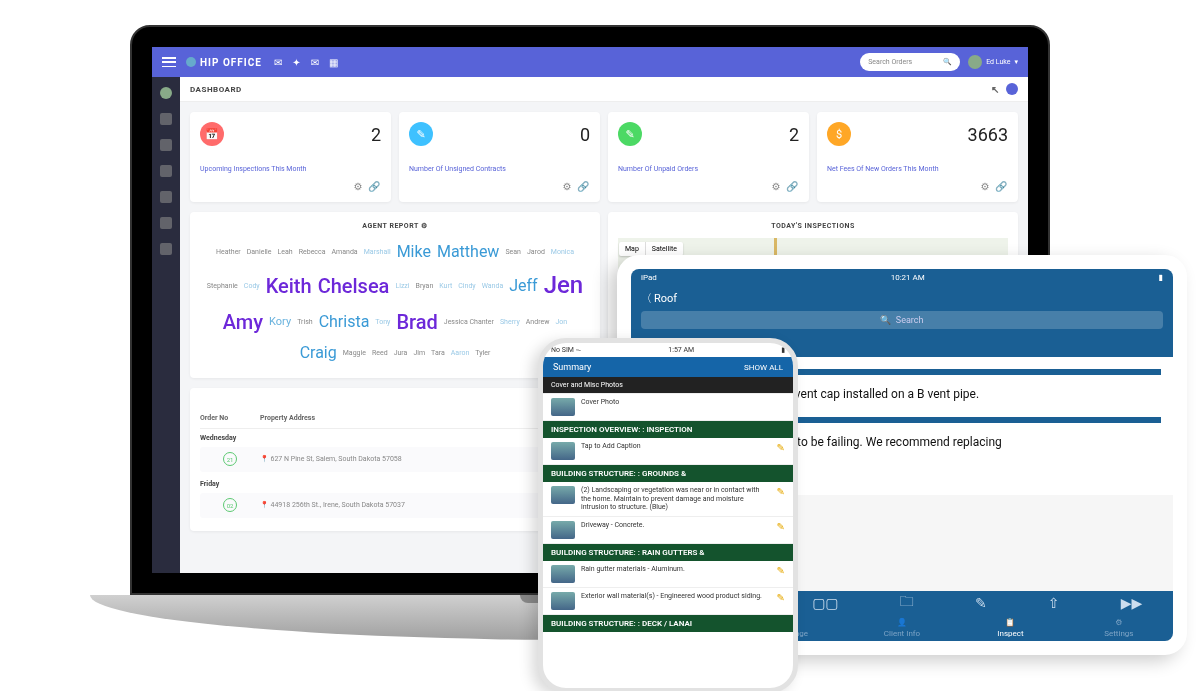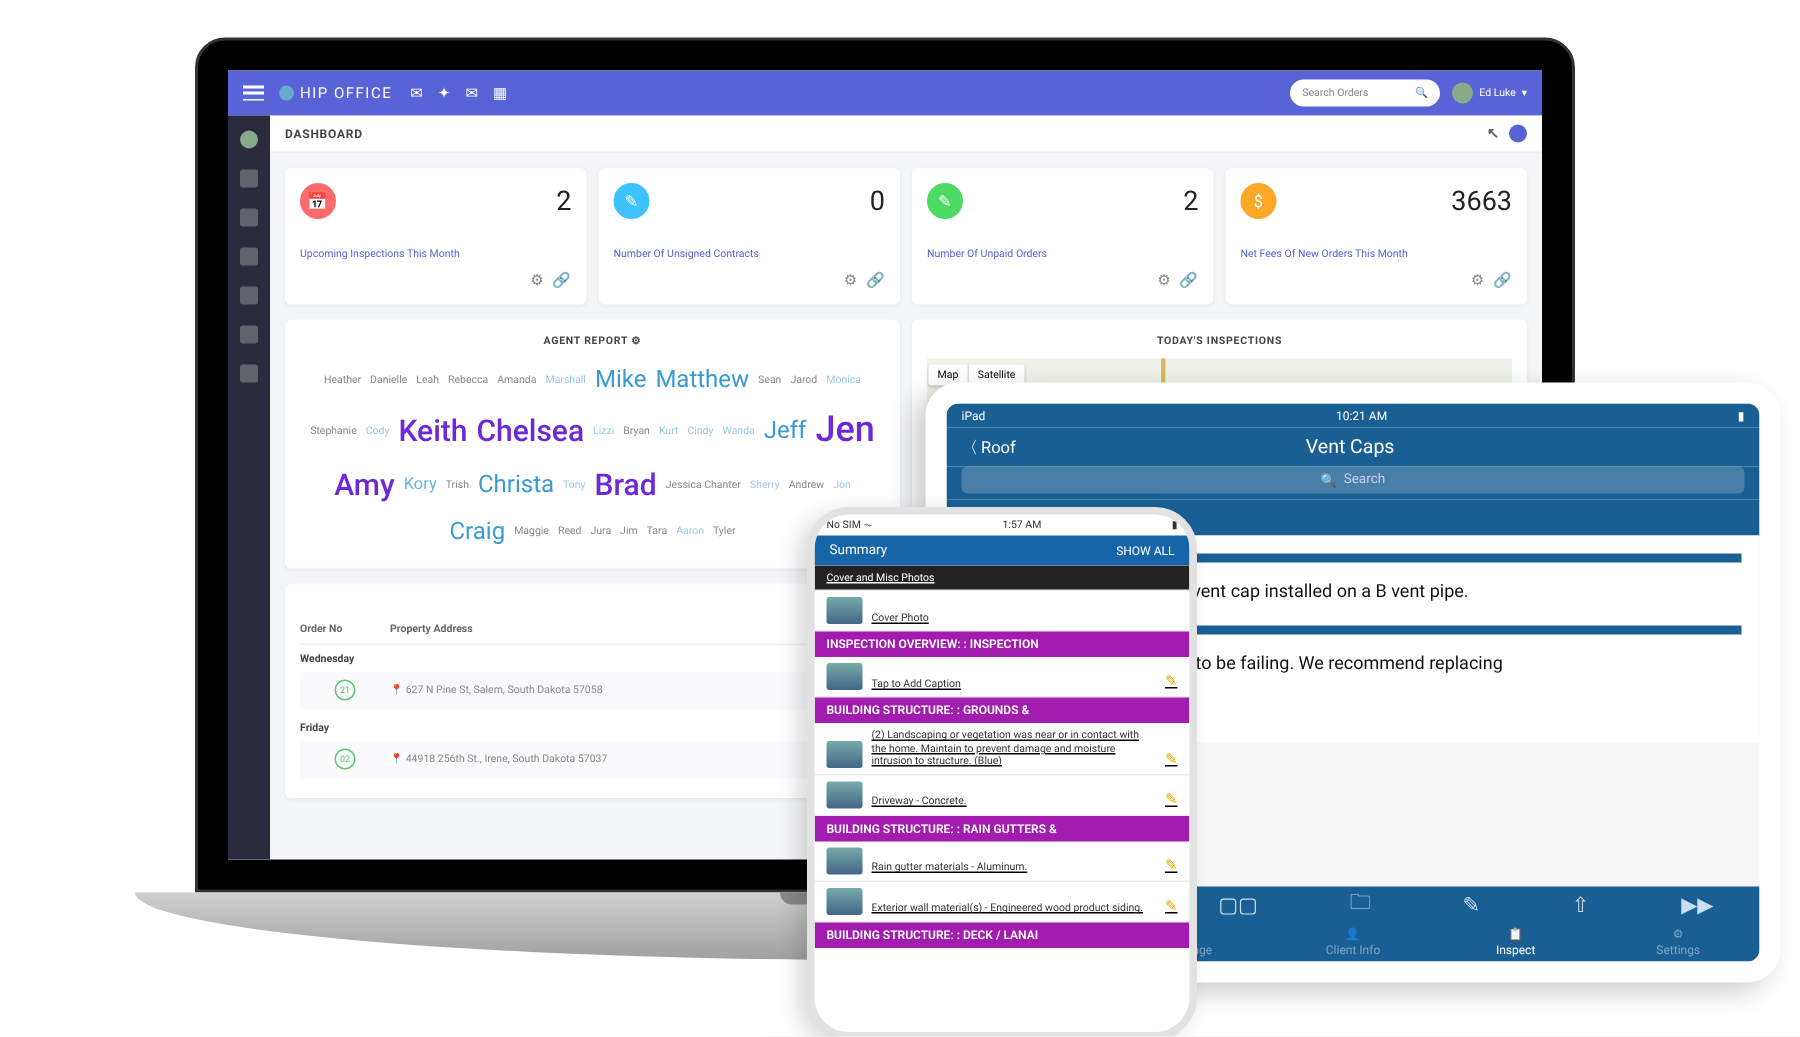--- a/index.html
+++ b/index.html
@@ -9,21 +9,21 @@
 .laptop { position: absolute; left: 130px; top: 25px; width: 920px; height: 615px; }
 .laptop-screen { width: 100%; height: 570px; background: #000; border-radius: 20px 20px 0 0; padding: 20px; border: 2px solid #333; }
 .laptop-inner { width: 100%; height: 100%; background: #f4f5f7; overflow: hidden; position: relative; }
 .laptop-base { position: absolute; bottom: 0; left: -40px; width: 1000px; height: 45px; background: linear-gradient(#d0d0d0, #a0a0a0); border-radius: 0 0 50% 50% / 0 0 100% 100%; }
 .laptop-base::before { content: ""; position: absolute; left: 50%; top: 0; transform: translateX(-50%); width: 140px; height: 8px; background: #888; border-radius: 0 0 12px 12px; }
 
 
 .app-header { height: 30px; background: #5863d8; display: flex; align-items: center; padding: 0 10px; color: #fff; }
 .app-menu-icon { width: 14px; height: 10px; display: inline-flex; flex-direction: column; justify-content: space-between; margin-right: 10px; }
 .app-menu-icon span { display: block; height: 1.5px; background: #fff; }
-.app-logo { font-size: 10px; font-weight: 400; letter-spacing: 1px; display: flex; align-items: center; gap: 4px; }
+.app-logo { font-size: 10px; font-weight: 700; letter-spacing: 1px; display: flex; align-items: center; gap: 4px; }
 .header-spacer { flex: 1; }
 .header-icons { display: flex; gap: 10px; align-items: center; font-size: 10px; }
 .search-box { background: #fff; border-radius: 11px; height: 18px; width: 100px; font-size: 7px; color: #888; display: flex; align-items: center; padding: 0 8px; }
 .user-chip { display: flex; align-items: center; gap: 4px; font-size: 7px; color: #fff; }
 .avatar-dot { width: 14px; height: 14px; border-radius: 50%; background: #8a8; }
 
 
 .sidebar { position: absolute; left: 0; top: 30px; width: 28px; bottom: 0; background: #2a2c3e; display: flex; flex-direction: column; align-items: center; padding-top: 10px; gap: 14px; }
 .sidebar-icon { width: 12px; height: 12px; background: #888; border-radius: 2px; opacity: .6; }
 .sidebar-icon:first-child { border-radius: 50%; background: #8a8; opacity: 1; }
@@ -77,22 +77,22 @@
 .up-row > div:nth-child(1) { width: 60px; display: flex; justify-content: center; }
 .up-row > div:nth-child(2) { flex: 1; }
 .up-row > div:nth-child(3) { width: 100px; text-align: right; padding-right: 8px; line-height: 1.2; }
 .circ-num { width: 14px; height: 14px; border: 1px solid #5cc972; border-radius: 50%; color: #5cc972; font-size: 6px; display: flex; align-items: center; justify-content: center; }
 
 
 .phone { position: absolute; left: 538px; top: 338px; width: 260px; height: 355px; background: #fff; border: 5px solid #e2e2e2; border-radius: 28px; overflow: hidden; z-index: 3; box-shadow: -6px 4px 14px rgba(0,0,0,.15); }
 .phone-status { height: 14px; font-size: 7px; display: flex; justify-content: space-between; align-items: center; padding: 0 8px; color: #333; }
 .phone-head { background: #1565a8; color: #fff; display: flex; justify-content: space-between; align-items: center; padding: 5px 10px; font-size: 9px; }
 .phone-list { overflow: hidden; }
-.ph-cat { background: #a21caf; color: #fff; font-size: 8px; padding: 4px 8px; font-weight: 600; }
-.ph-item { display: flex; align-items: flex-end; padding: 4px 8px; border-bottom: 1px solid #eee; gap: 6px; text-decoration: underline; }
+.ph-cat { background: #14532d; color: #fff; font-size: 8px; padding: 4px 8px; font-weight: 600; }
+.ph-item { display: flex; align-items: flex-start; padding: 4px 8px; border-bottom: 1px solid #eee; gap: 6px; }
 .ph-thumb { width: 24px; height: 18px; background: linear-gradient(#7aa, #468); border-radius: 2px; flex-shrink: 0; }
 .ph-text { font-size: 7px; color: #333; flex: 1; line-height: 1.2; }
 .ph-edit { color: #e6a800; font-size: 10px; }
 
 
 .tablet { position: absolute; left: 617px; top: 255px; width: 570px; height: 400px; background: #f6f6f6; border: 14px solid #fff; border-radius: 22px; box-shadow: -8px 6px 18px rgba(0,0,0,.2); overflow: hidden; z-index: 2; }
 .tablet-status { height: 16px; background: #1a5f94; color: #fff; font-size: 8px; display: flex; justify-content: space-between; align-items: center; padding: 0 10px; }
 .tablet-nav { height: 26px; background: #1a5f94; color: #fff; display: flex; align-items: center; padding: 0 10px; font-size: 12px; }
 .tablet-back { display: flex; align-items: center; gap: 2px; font-size: 11px; }
 .tablet-title { flex: 1; text-align: center; font-size: 13px; }
@@ -304,21 +304,20 @@
   <div class="tablet-status">
     <span>iPad</span>
     <span>10:21 AM</span>
     <span>▮</span>
   </div>
   <div class="tablet-nav">
     <div class="tablet-back">
       <span>〈</span>
       <span>Roof</span>
     </div>
-    <div class="tablet-title">Vent Caps</div>
     <div style="width:40px"></div>
   </div>
   <div class="tablet-search">
     <div class="tablet-search-box">
       <span>🔍</span>
       <span>Search</span>
     </div>
   </div>
   <div class="tablet-section">Overall</div>
   <div class="tablet-body">

